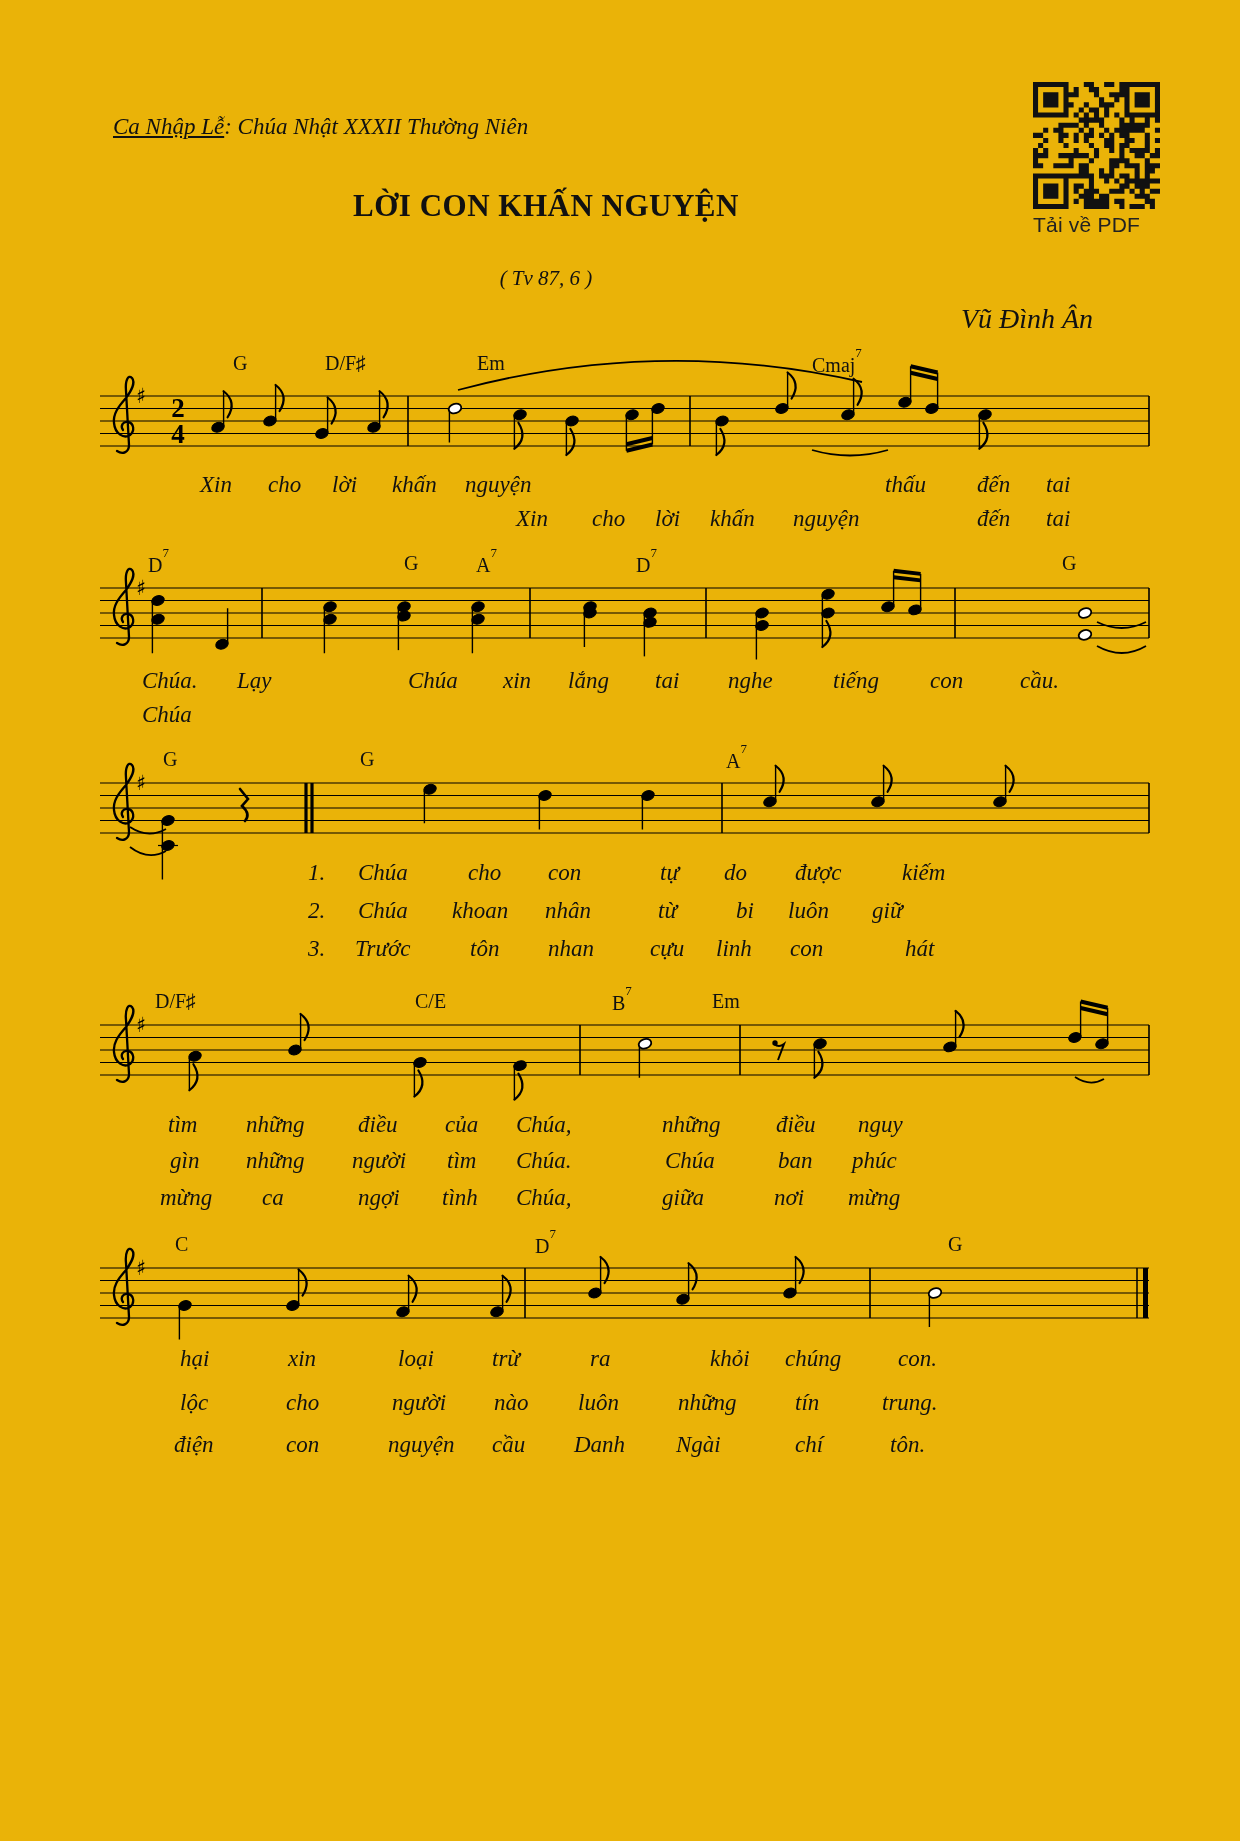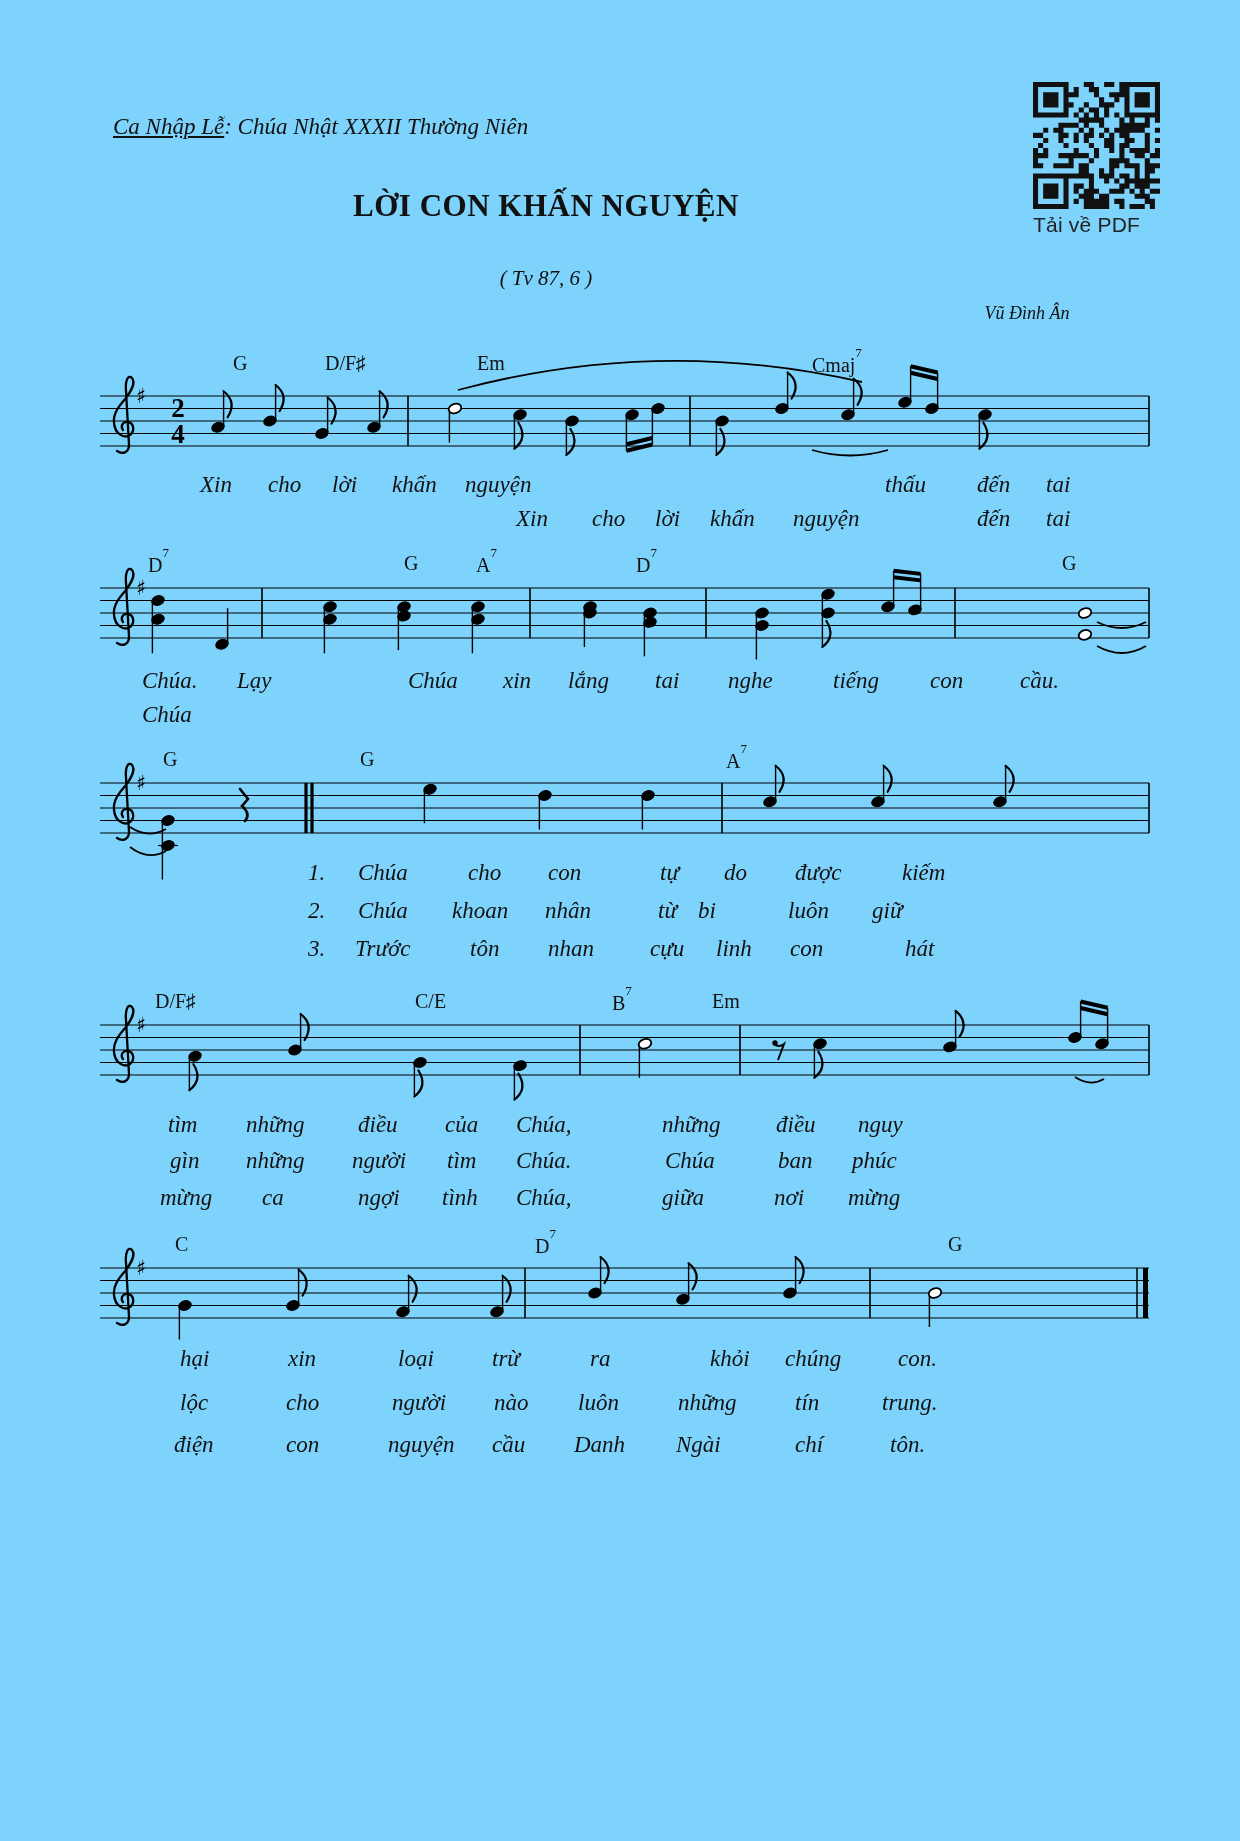--- a/index.html
+++ b/index.html
@@ -1,25 +1,25 @@
 <!DOCTYPE html>
 <html><head>
 <meta charset="utf-8">
 <style>
   html,body{margin:0;padding:0;background:#e8e8e8;}
-  .page{position:relative;width:1240px;height:1841px;background:#7dd3fc;margin:0 auto;
+  .page{position:relative;width:1240px;height:1841px;background:#eab308;margin:0 auto;
         font-family:"Liberation Serif",serif;color:#111;overflow:hidden;}
   .hdr{position:absolute;left:113px;top:114px;font-style:italic;font-size:23px;white-space:nowrap;}
   .hdr .u{text-decoration:underline;}
   .title{position:absolute;left:100px;top:188px;width:892px;text-align:center;
          font-weight:bold;font-size:31px;letter-spacing:.5px;white-space:nowrap;}
   .subtitle{position:absolute;left:100px;top:266px;width:892px;text-align:center;
             font-style:italic;font-size:21px;}
   .composer{position:absolute;left:907px;top:303px;width:240px;text-align:center;
-            font-style:italic;font-size:18px;white-space:nowrap;}
+            font-style:italic;font-size:28px;white-space:nowrap;}
   .qr{position:absolute;left:1033px;top:82px;width:127px;cursor:pointer;}
   .qr svg{display:block;width:127px;height:127px;}
   .qrlabel{font-family:"Liberation Sans",sans-serif;font-size:21px;color:#222;
            margin-top:4px;letter-spacing:.2px;white-space:nowrap;}
   .footer{position:absolute;left:72px;top:1781px;font-family:"Liberation Sans",sans-serif;
           font-size:18.5px;color:#1a1a1a;white-space:nowrap;}
   .chord{position:absolute;font-size:20px;white-space:nowrap;}
   .chord sup{font-size:13px;position:relative;top:-7px;}
   .lyr{position:absolute;font-style:italic;font-size:23px;white-space:nowrap;}
   svg.staff{position:absolute;}
@@ -316,21 +316,21 @@
     <div class="lyr" style="left: 548px; top: 860px;">con</div>
     <div class="lyr" style="left: 660px; top: 860px;">tự</div>
     <div class="lyr" style="left: 724px; top: 860px;">do</div>
     <div class="lyr" style="left: 795px; top: 860px;">được</div>
     <div class="lyr" style="left: 902px; top: 860px;">kiếm</div>
     <div class="lyr" style="left: 308px; top: 898px;">2.</div>
     <div class="lyr" style="left: 358px; top: 898px;">Chúa</div>
     <div class="lyr" style="left: 452px; top: 898px;">khoan</div>
     <div class="lyr" style="left: 545px; top: 898px;">nhân</div>
     <div class="lyr" style="left: 658px; top: 898px;">từ</div>
-    <div class="lyr" style="left: 698px; top: 898px;">bi</div>
+    <div class="lyr" style="left: 736px; top: 898px;">bi</div>
     <div class="lyr" style="left: 788px; top: 898px;">luôn</div>
     <div class="lyr" style="left: 872px; top: 898px;">giữ</div>
     <div class="lyr" style="left: 308px; top: 936px;">3.</div>
     <div class="lyr" style="left: 355px; top: 936px;">Trước</div>
     <div class="lyr" style="left: 470px; top: 936px;">tôn</div>
     <div class="lyr" style="left: 548px; top: 936px;">nhan</div>
     <div class="lyr" style="left: 650px; top: 936px;">cựu</div>
     <div class="lyr" style="left: 716px; top: 936px;">linh</div>
     <div class="lyr" style="left: 790px; top: 936px;">con</div>
     <div class="lyr" style="left: 905px; top: 936px;">hát</div>

